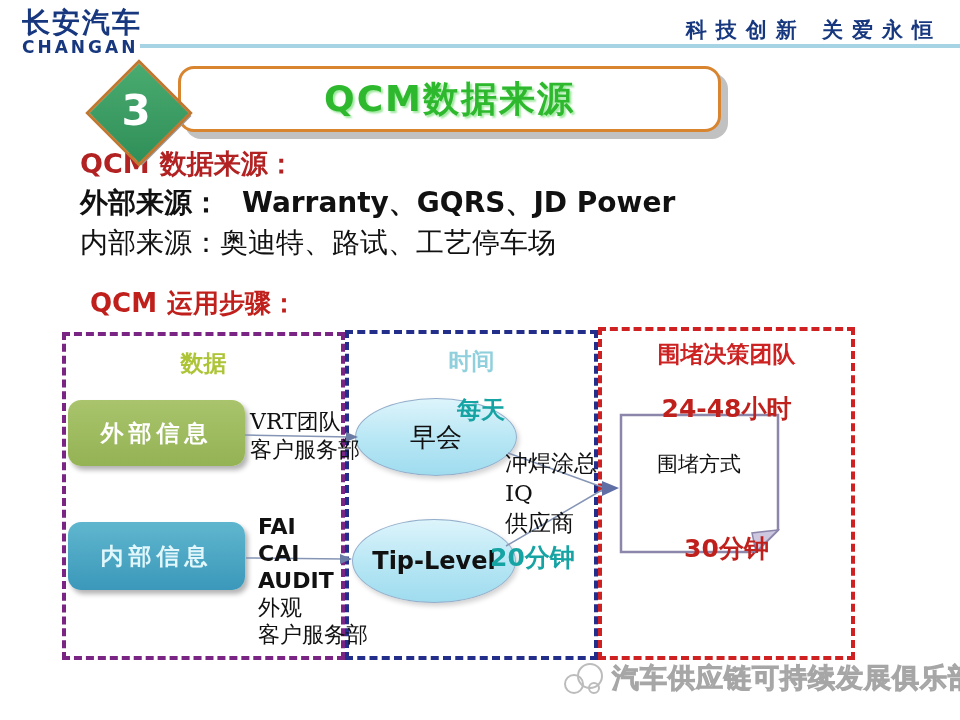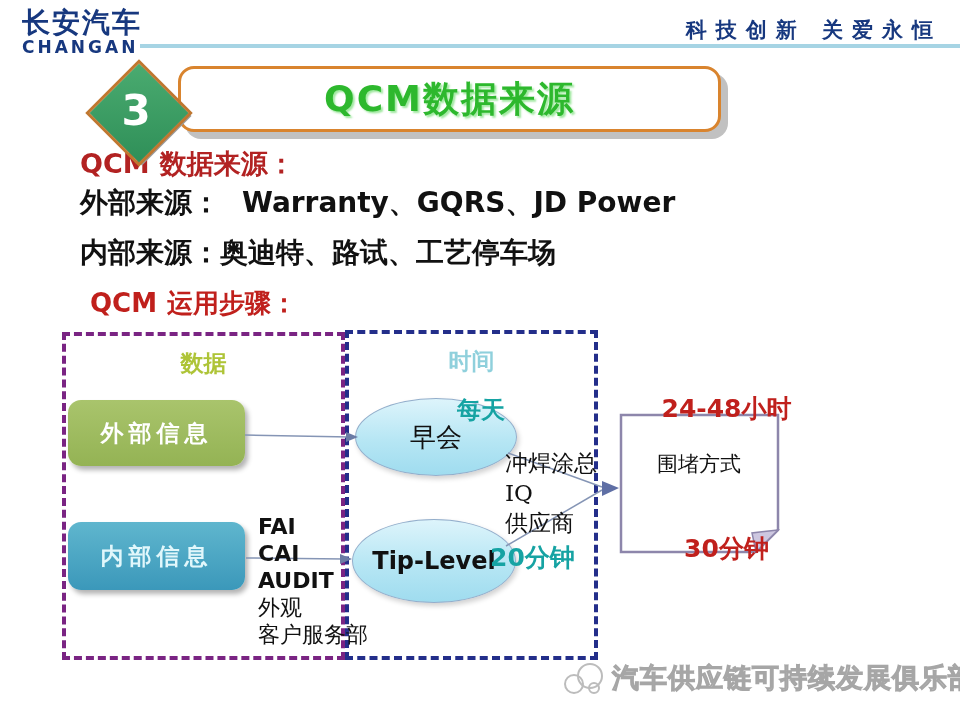--- a/index.html
+++ b/index.html
@@ -41,21 +41,21 @@
   .diamond-num {
     position:absolute; left:0; top:0; width:100px; height:100px;
     display:flex; align-items:center; justify-content:center;
     color:#ffffff; font-size:42px; font-weight:bold;
   }
 
   
   .t-line { position:absolute; white-space:nowrap; }
   .t-src  { left:80px; top:146px; font-size:27px; font-weight:bold; color:#b22222; }
   .t-ext  { left:80px; top:184px; font-size:28px; font-weight:bold; color:#111; }
-  .t-int  { left:80px; top:234px; font-size:28px; font-weight:bold; color:#111; }
+  .t-int  { left:80px; top:224px; font-size:28px; font-weight:normal; color:#111; }
   .t-steps{ left:90px; top:286px; font-size:26px; font-weight:bold; color:#c0201c; }
   .latin { font-family:"DejaVu Sans", sans-serif; }
   .cnserif { font-family:"DejaVu Serif", serif; }
   .gap-s { display:inline-block; width:10px; }
   .gap-m { display:inline-block; width:22px; }
 
   
   .col-box { position:absolute; border-style:dashed; border-width:4px; box-sizing:border-box; }
   .col-data { left:62px;  top:332px; width:283px; height:328px; border-color:#7a2483; }
   .col-time { left:345px; top:330px; width:253px; height:330px; border-color:#232e8a; }
@@ -153,20 +153,23 @@
   </div>
   <div class="t-line t-steps">
     <span class="latin">QCM</span><span class="gap-s"></span><span class="cnserif">运用步骤：</span>
   </div>
 
   <div class="col-box col-data">
     <div class="col-label lbl-data">数据</div>
   </div>
   <div class="col-box col-time">
     <div class="col-label lbl-time">时间</div>
+  </div>
+  <div class="col-box col-team">
+    <div class="col-label lbl-team">围堵决策团队</div>
   </div>
 
   <div class="round-box ext-box node-layer">外部信息</div>
   <div class="round-box int-box node-layer">内部信息</div>
 
   <div class="ellipse meeting-ellipse node-layer">早会</div>
   <div class="ellipse tip-ellipse node-layer">Tip-Level</div>
 
   <svg class="decision-svg" width="164" height="144" viewBox="0 0 164 144">
     <path d="M3,3 H160 V118 L138,140 H3 Z" fill="#ffffff" stroke="#8d86ab" stroke-width="2.5"></path>
@@ -179,20 +182,24 @@
   <svg class="connectors" width="960" height="720" viewBox="0 0 960 720">
     <line x1="245" y1="435" x2="350" y2="437" stroke="#8595b5" stroke-width="1.5"></line>
     <polygon points="346,432 358,437 346,442" fill="#6a7ba5"></polygon>
     <line x1="246" y1="558" x2="344" y2="559" stroke="#8595b5" stroke-width="1.5"></line>
     <polygon points="340,554 352,559 340,564" fill="#6a7ba5"></polygon>
     <line x1="508" y1="453" x2="602" y2="487" stroke="#8595b5" stroke-width="1.5"></line>
     <line x1="506" y1="546" x2="602" y2="490" stroke="#8595b5" stroke-width="1.5"></line>
     <polygon points="602,481 619,488 602,496" fill="#5f6fa5"></polygon>
   </svg>
 
+  <div class="note note-ext overtext">
+    <div>VRT团队</div>
+    <div>客户服务部</div>
+  </div>
   <div class="note note-int overtext">
     <div class="lat">FAI</div>
     <div class="lat">CAI</div>
     <div class="lat">AUDIT</div>
     <div class="cn">外观</div>
     <div class="cn">客户服务部</div>
   </div>
   <div class="note note-mid overtext">
     <div>冲焊涂总</div>
     <div>IQ</div>

